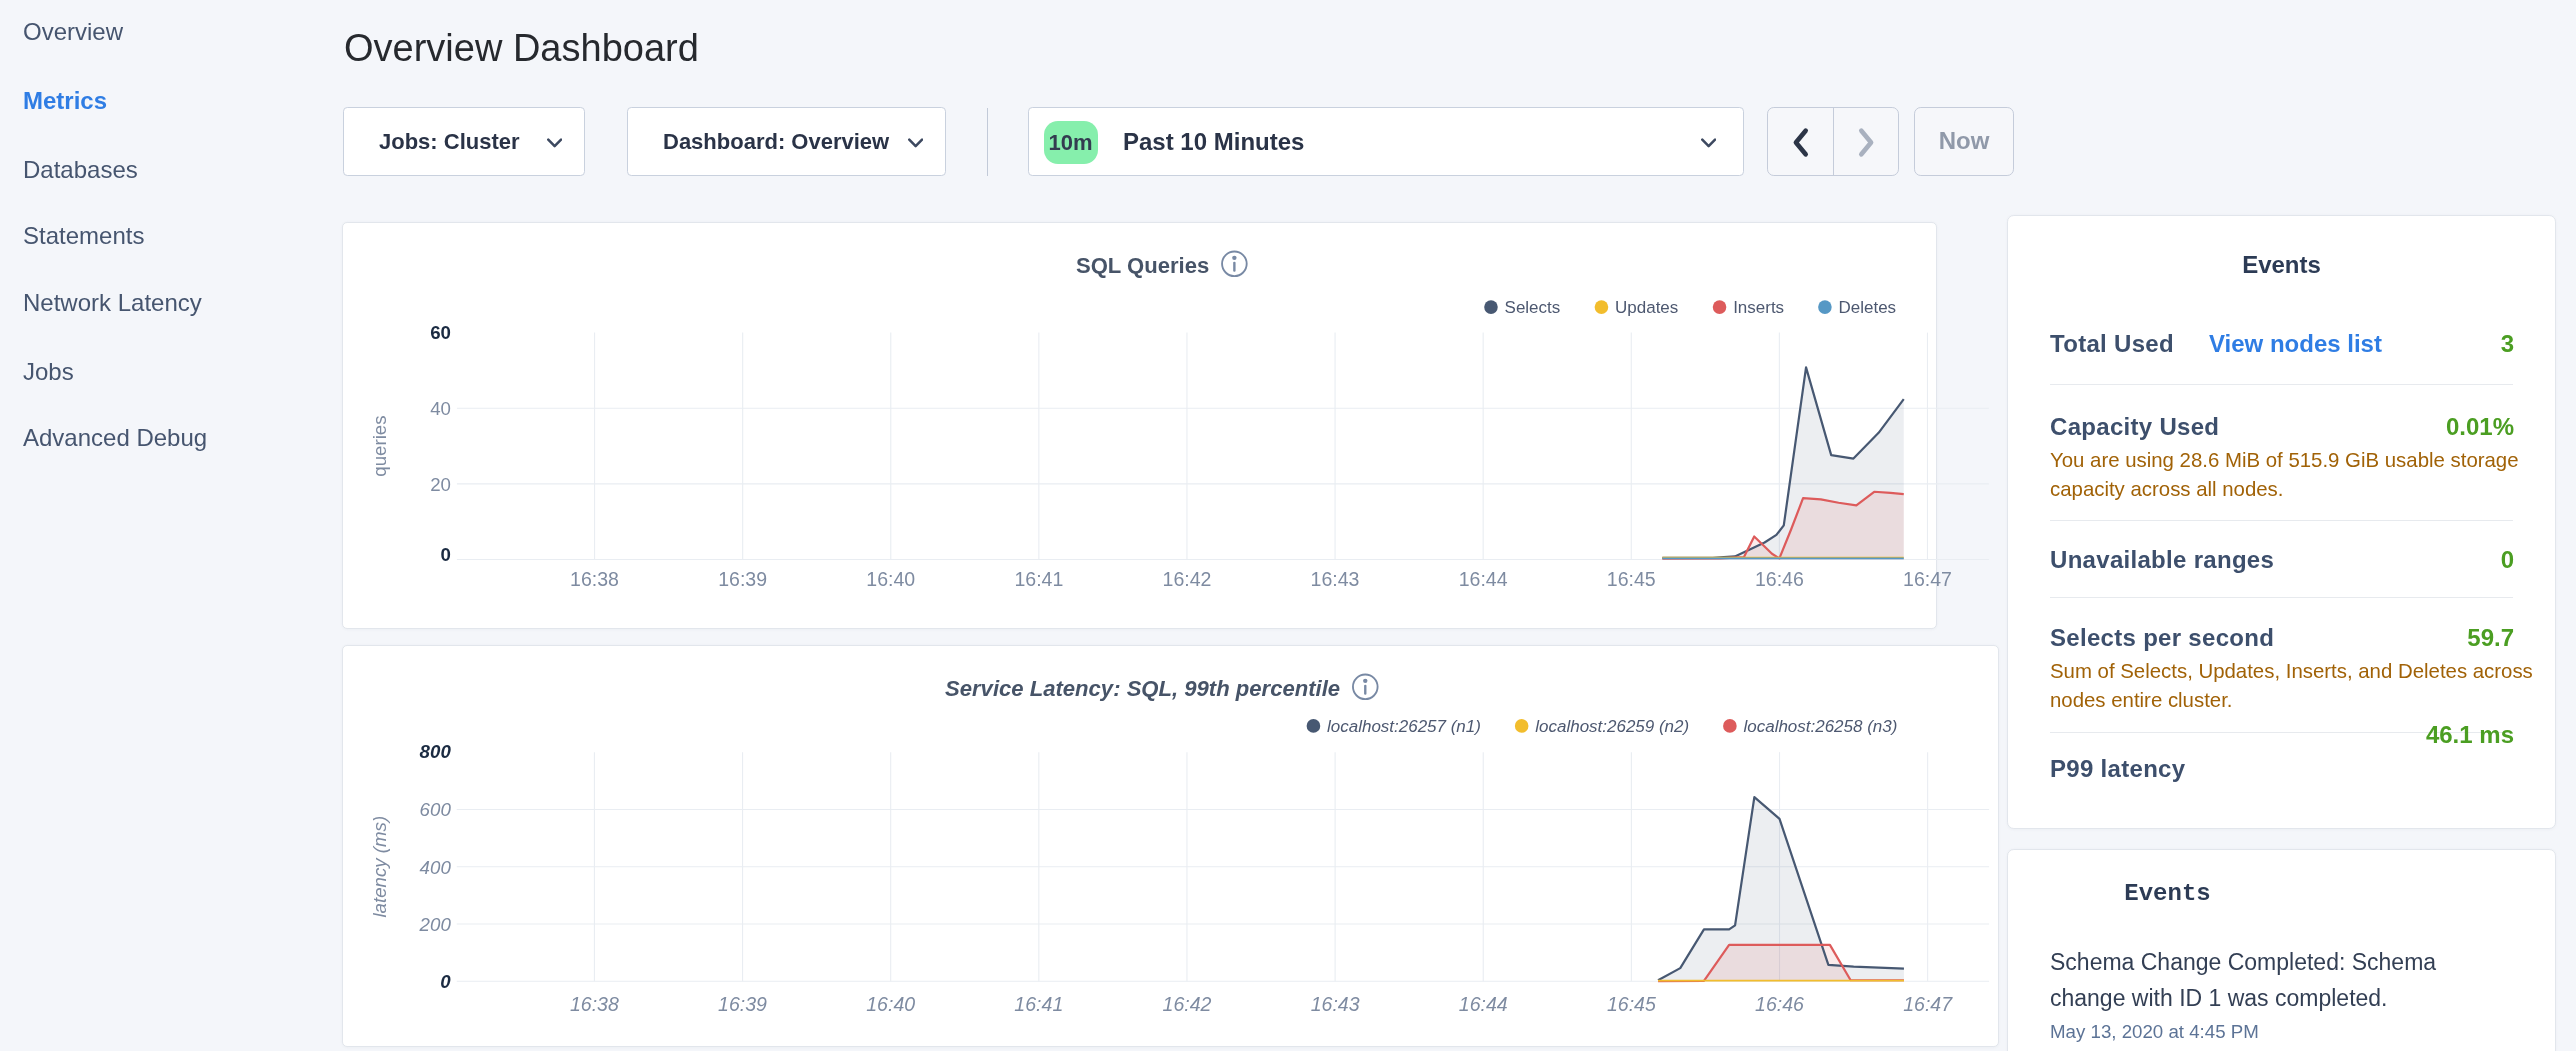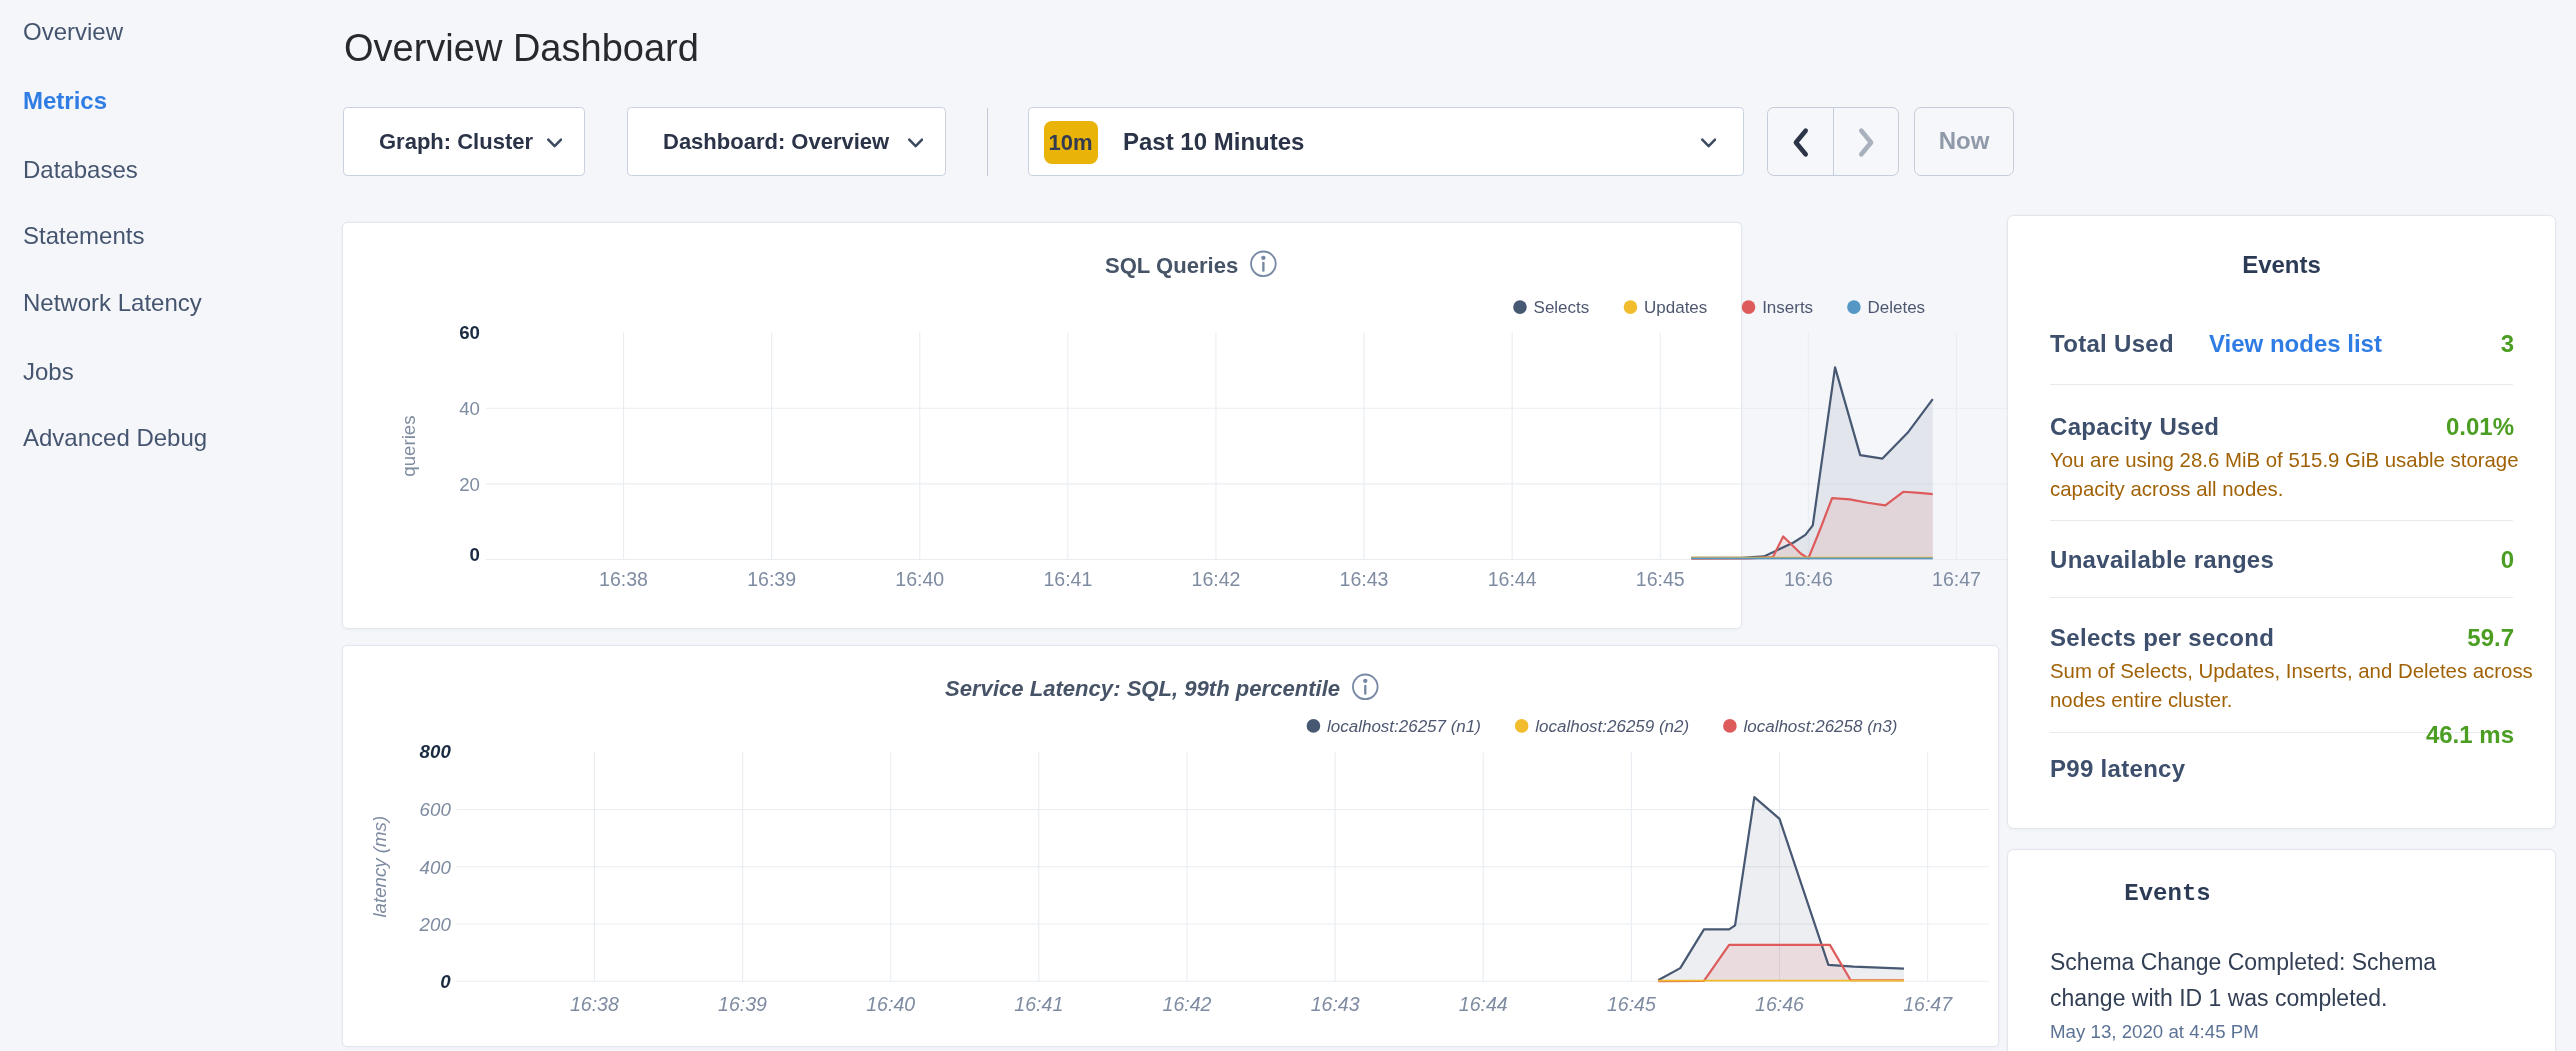--- a/index.html
+++ b/index.html
@@ -7,21 +7,21 @@
 .nav { position:absolute; left:23px; font-size:24px; color:#46556f; }
 .nav.active { color:#2f7de4; font-weight:bold; }
 
 .h1 { position:absolute; left:344px; top:29px; font-size:38px; color:#26292e; line-height:38px; }
 
 .btn { position:absolute; top:107px; height:69px; background:#fff; border:0.9px solid #c9d1de; border-radius:4.3px; }
 .btn-label { position:absolute; font-size:22px; font-weight:bold; color:#2a3347; top:50%; transform:translateY(-50%); white-space:nowrap; }
 .chev { position:absolute; top:50%; width:14.5px; height:14.5px; }
 .chev svg { display:block; }
 .vdiv { position:absolute; left:987px; top:108px; width:0.9px; height:68px; background:#c2cad8; }
-.badge10 { position:absolute; left:14.5px; top:12.8px; width:54px; height:43px; background:#eab308; border-radius:8px;
+.badge10 { position:absolute; left:14.5px; top:12.8px; width:54px; height:43px; background:#86efac; border-radius:14px;
   font-size:22px; font-weight:bold; color:#333c50; text-align:center; line-height:43px; }
 
 .card { position:absolute; background:#fff; border:0.9px solid #e2e6ec; border-radius:5.1px; box-shadow:0 0.9px 2.6px rgba(60,70,90,0.04); }
 
 .ctitle { position:absolute; left:0; width:100%; text-align:center; font-size:24px; font-weight:bold; color:#2c3b55; }
 .shead { position:absolute; left:2050px; font-size:24px; font-weight:bold; color:#3d4f6c; letter-spacing:0.3px; white-space:nowrap; }
 .slink { position:absolute; left:2209px; font-size:24px; font-weight:bold; color:#2f7de4; white-space:nowrap; }
 .sval { position:absolute; right:62px; font-size:24px; font-weight:bold; color:#4b9e22; white-space:nowrap; }
 .sdesc { position:absolute; left:2050px; width:514px; font-size:20.4px; line-height:29px; color:#a16207; }
 .sdiv { position:absolute; left:2050px; width:463px; height:0.9px; background:#e7eaee; }
@@ -31,21 +31,21 @@
 <div class="nav active" style="top:87px">Metrics</div>
 <div class="nav" style="top:156px">Databases</div>
 <div class="nav" style="top:222px">Statements</div>
 <div class="nav" style="top:289px">Network Latency</div>
 <div class="nav" style="top:358px">Jobs</div>
 <div class="nav" style="top:424px">Advanced Debug</div>
 
 <div class="h1">Overview Dashboard</div>
 
 <div class="btn" style="left:343px;width:242px;">
-  <span class="btn-label" style="left:35px">Graph: Cluster</span>
+  <span class="btn-label" style="left:35px">Jobs: Cluster</span>
   <span class="chev" style="right:23px;margin-top:-6.8px">
       <svg width="15.3" height="15.3" viewBox="0 0 18 18">
         <path d="M1.5 5.5 L9 13 L16.5 5.5" fill="none" stroke="#3d4960" stroke-width="3" stroke-linecap="round" stroke-linejoin="round"></path>
       </svg>
     </span>
 </div>
 <div class="btn" style="left:627px;width:319px;">
   <span class="btn-label" style="left:35px">Dashboard: Overview</span>
   <span class="chev" style="right:23px;margin-top:-6.8px">
       <svg width="15.3" height="15.3" viewBox="0 0 18 18">
@@ -69,21 +69,21 @@
       <path d="M18.5 4 L7 18 L18.5 32" fill="none" stroke="#2c3547" stroke-width="5.5" stroke-linecap="round" stroke-linejoin="round"></path>
     </svg>
   <svg width="22" height="31" viewBox="0 0 26 36" style="position:absolute;left:87px;top:18.7px">
       <path d="M7.5 4 L19 18 L7.5 32" fill="none" stroke="#a9b1bf" stroke-width="5.5" stroke-linecap="round" stroke-linejoin="round"></path>
     </svg>
 </div>
 <div class="btn" style="left:1914px;width:100px;background:#f6f7fa;border-color:#c5ccda;border-radius:6.8px;">
   <div style="width:100%;text-align:center;font-size:24px;font-weight:bold;color:#9099a9;line-height:65px;">Now</div>
 </div>
 
-<div class="card" style="left:342px;top:222px;width:1400px;height:407px;padding-left:29px;"><svg width="1657" height="407" viewBox="0 0 1948 479" font-family="Liberation Sans, sans-serif">
+<div class="card" style="left:342px;top:222px;width:1595px;height:407px;"><svg width="1657" height="407" viewBox="0 0 1948 479" font-family="Liberation Sans, sans-serif">
       <text x="861.5" y="59" font-size="26" font-weight="bold" fill="#475468">SQL Queries</text>
       <circle cx="1350.0" cy="99" r="8" fill="#475872"></circle>
       <text x="1366.0" y="106" font-size="20" fill="#4d5870">Selects</text>
       <circle cx="1480.0" cy="99" r="8" fill="#f2bd2d"></circle>
       <text x="1496.0" y="106" font-size="20" fill="#4d5870">Updates</text>
       <circle cx="1619.0" cy="99" r="8" fill="#dd5b5b"></circle>
       <text x="1635.0" y="106" font-size="20" fill="#4d5870">Inserts</text>
       <circle cx="1743.0" cy="99" r="8" fill="#5698c5"></circle>
       <text x="1759.0" y="106" font-size="20" fill="#4d5870">Deletes</text>
       <text x="126" y="136.0" font-size="22" font-weight="bold" fill="#1b2b42" text-anchor="end">60</text>

